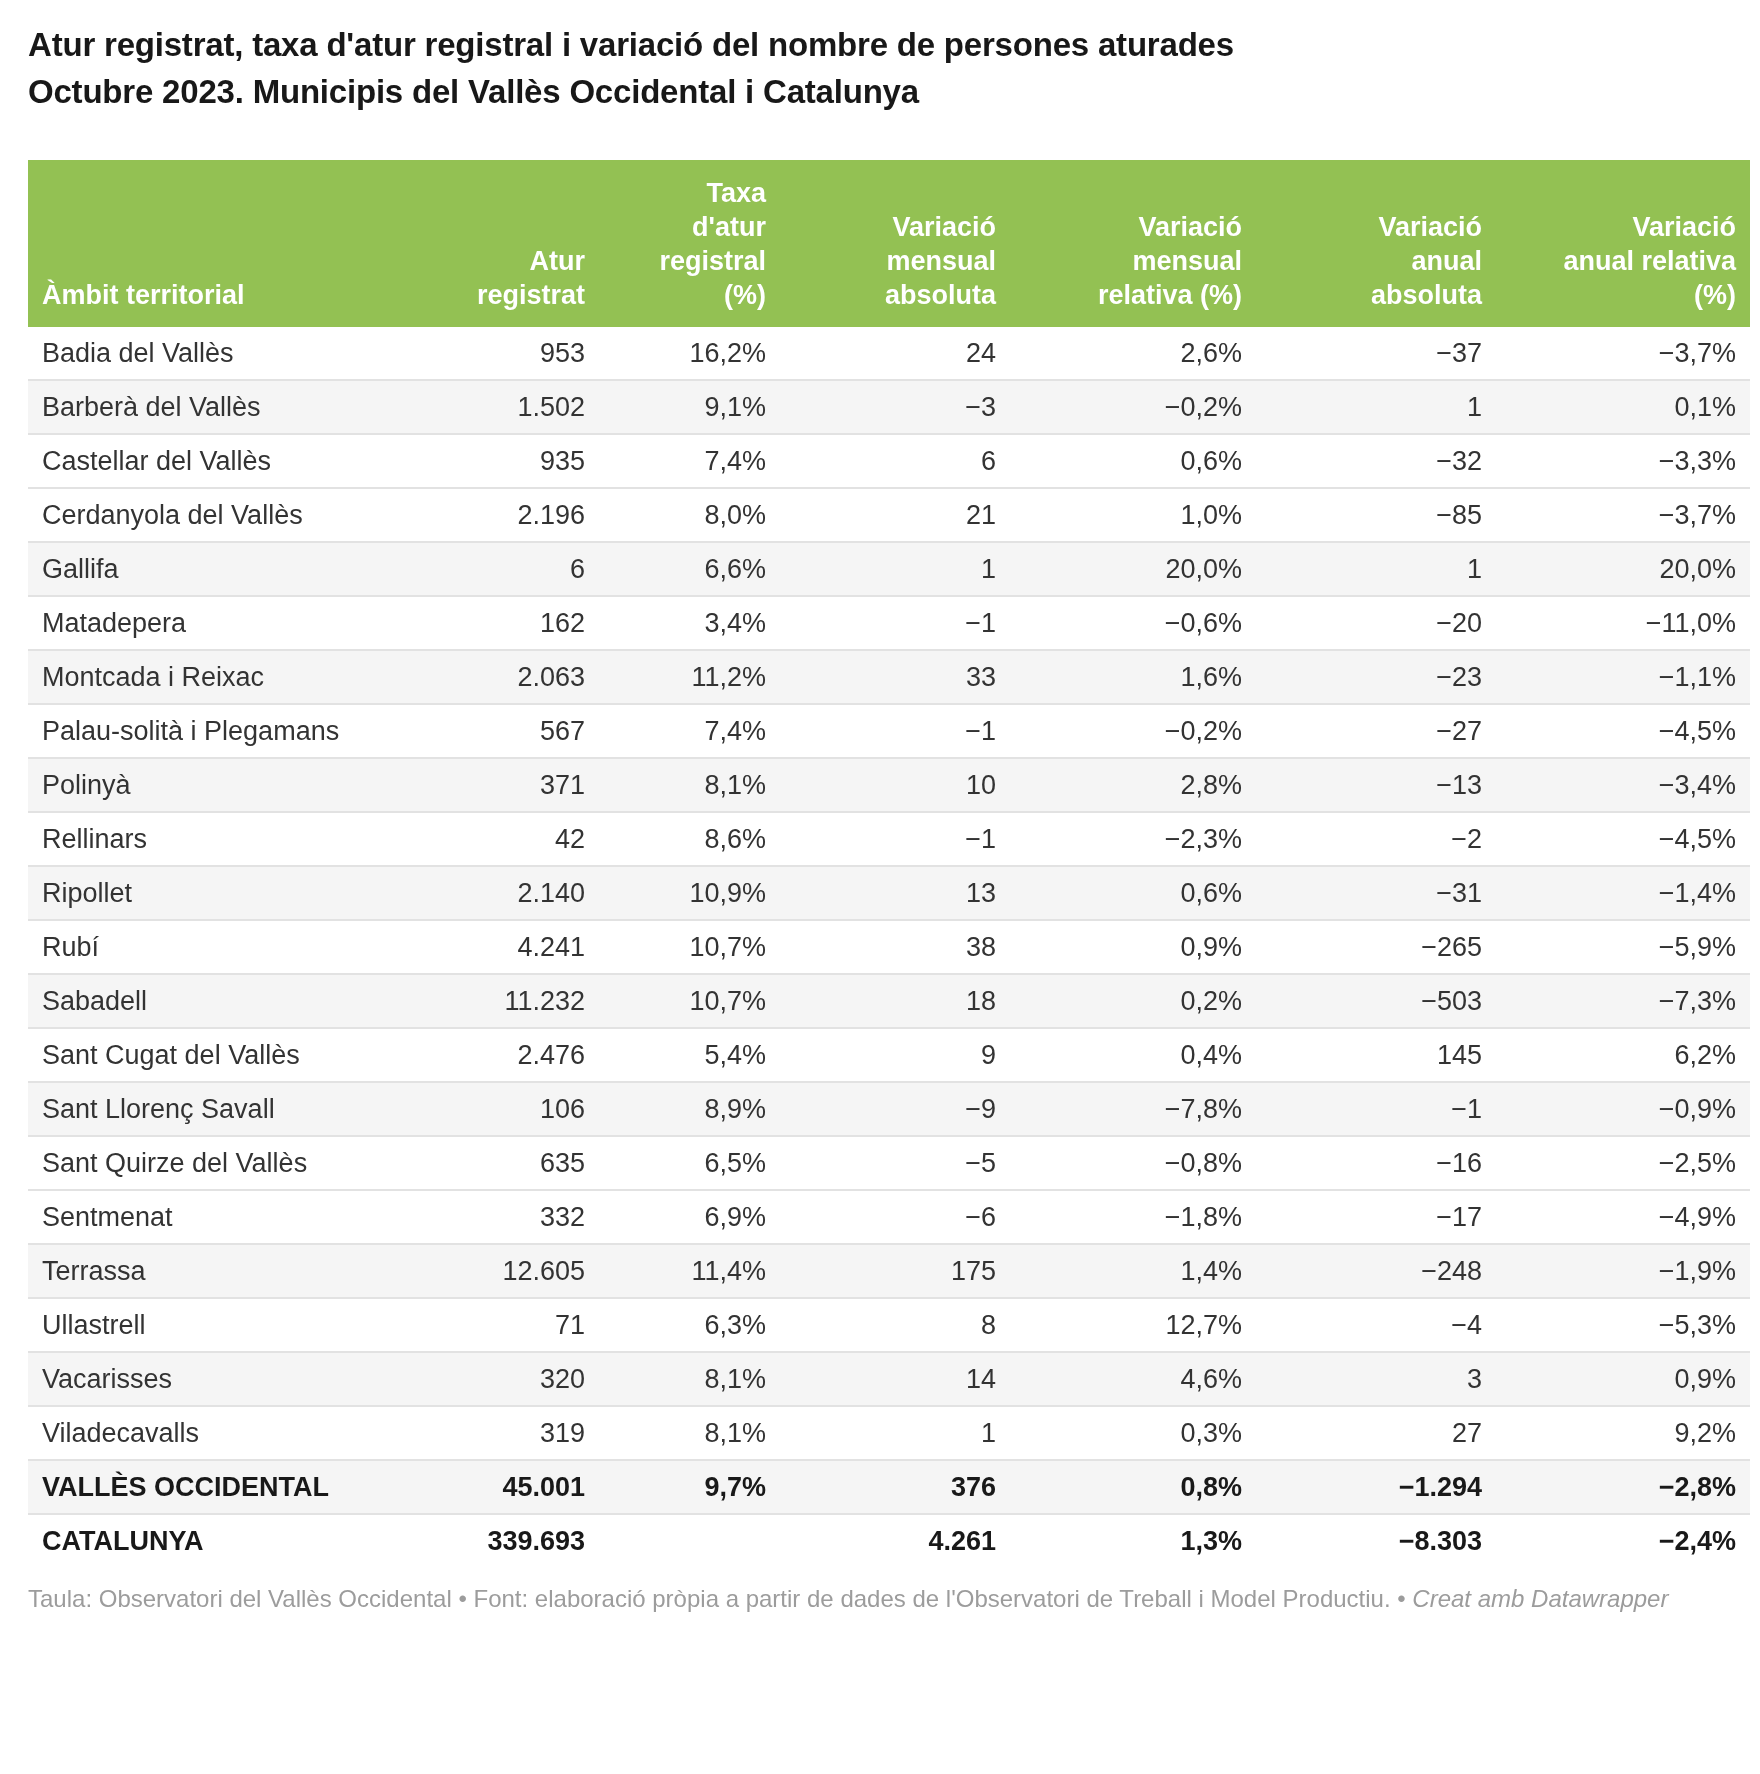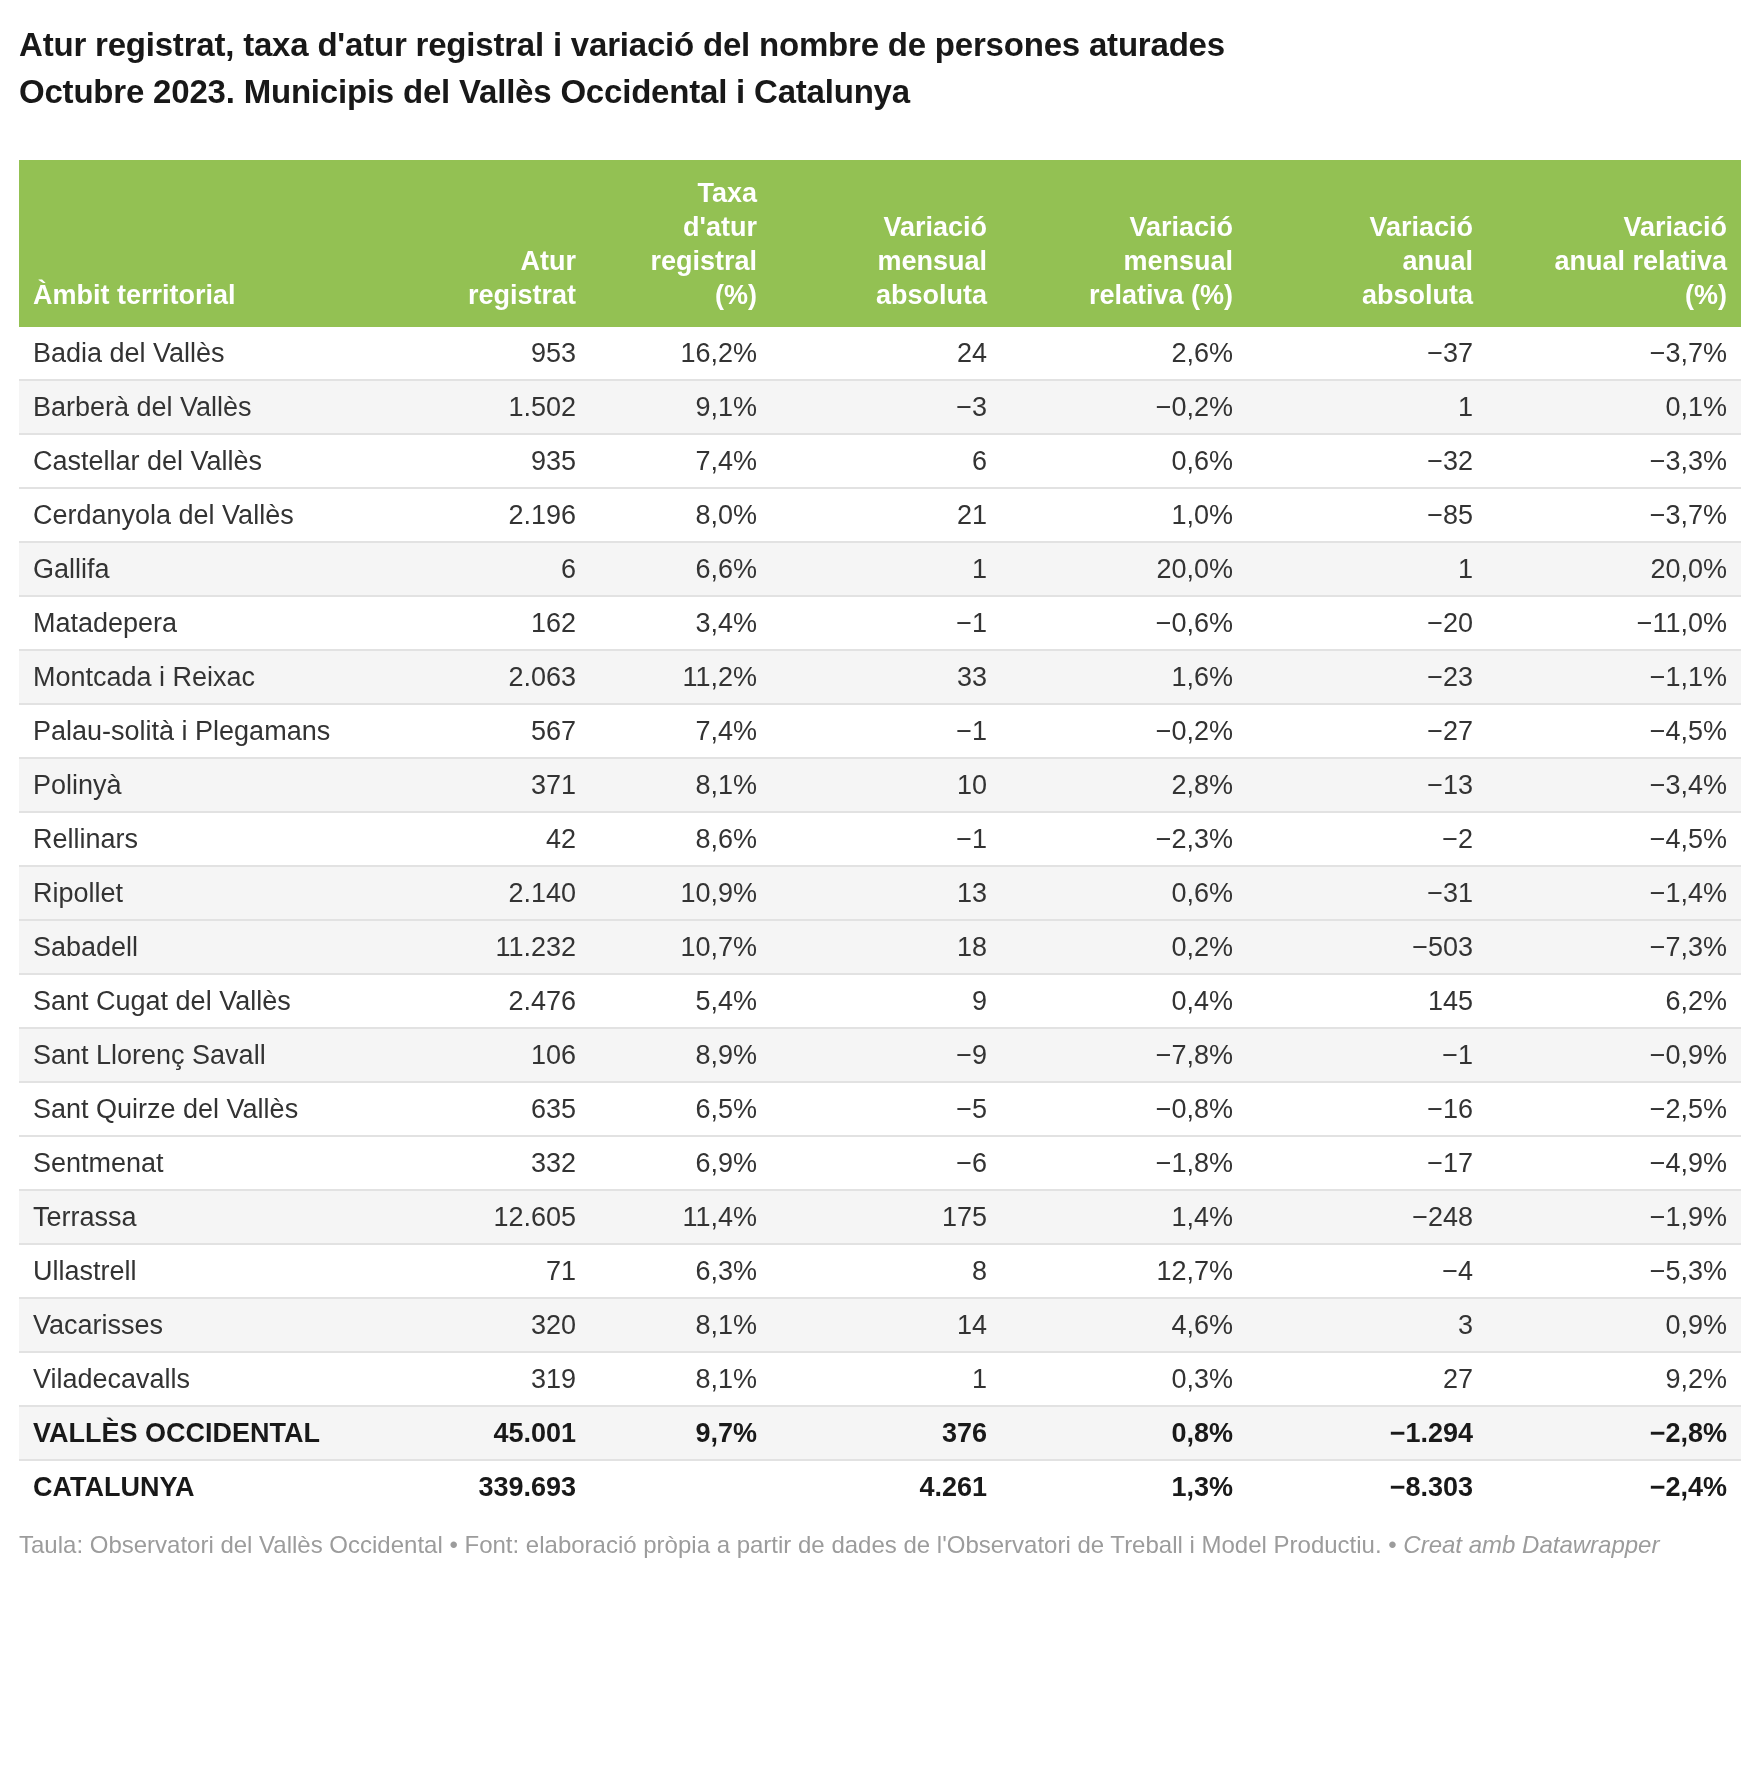--- a/index.html
+++ b/index.html
@@ -11,21 +11,21 @@
     --title-text: #181818;
     --footer-text: #9c9c9c;
   }
   * { box-sizing: border-box; }
   html, body {
     margin: 0; padding: 0;
     background: #ffffff;
     font-family: "Liberation Sans", sans-serif;
   }
   body { width: 1760px; height: 1774px; overflow: hidden; }
-  .page { padding: 0 19px; }
+  .page { padding: 0 28px; }
 
   .title {
     margin: 21px 0 0 0;
     font-size: 33px;
     line-height: 47px;
     font-weight: 700;
     letter-spacing: -0.2px;
     color: var(--title-text);
   }
 
@@ -217,20 +217,29 @@
         </tr>
         <tr class="striped">
           <td class="text">Ripollet</td>
           <td class="num">2.140</td>
           <td class="num">10,9%</td>
           <td class="num">13</td>
           <td class="num">0,6%</td>
           <td class="num">−31</td>
           <td class="num">−1,4%</td>
         </tr>
+        <tr>
+          <td class="text">Rubí</td>
+          <td class="num">4.241</td>
+          <td class="num">10,7%</td>
+          <td class="num">38</td>
+          <td class="num">0,9%</td>
+          <td class="num">−265</td>
+          <td class="num">−5,9%</td>
+        </tr>
         <tr class="striped">
           <td class="text">Sabadell</td>
           <td class="num">11.232</td>
           <td class="num">10,7%</td>
           <td class="num">18</td>
           <td class="num">0,2%</td>
           <td class="num">−503</td>
           <td class="num">−7,3%</td>
         </tr>
         <tr>

